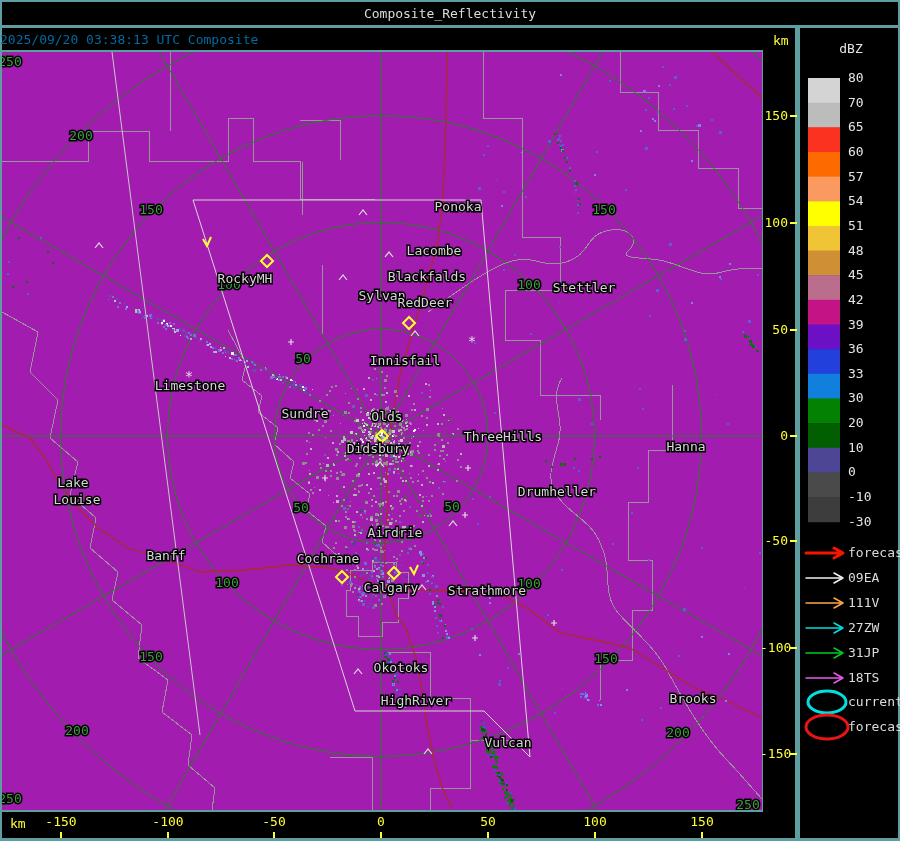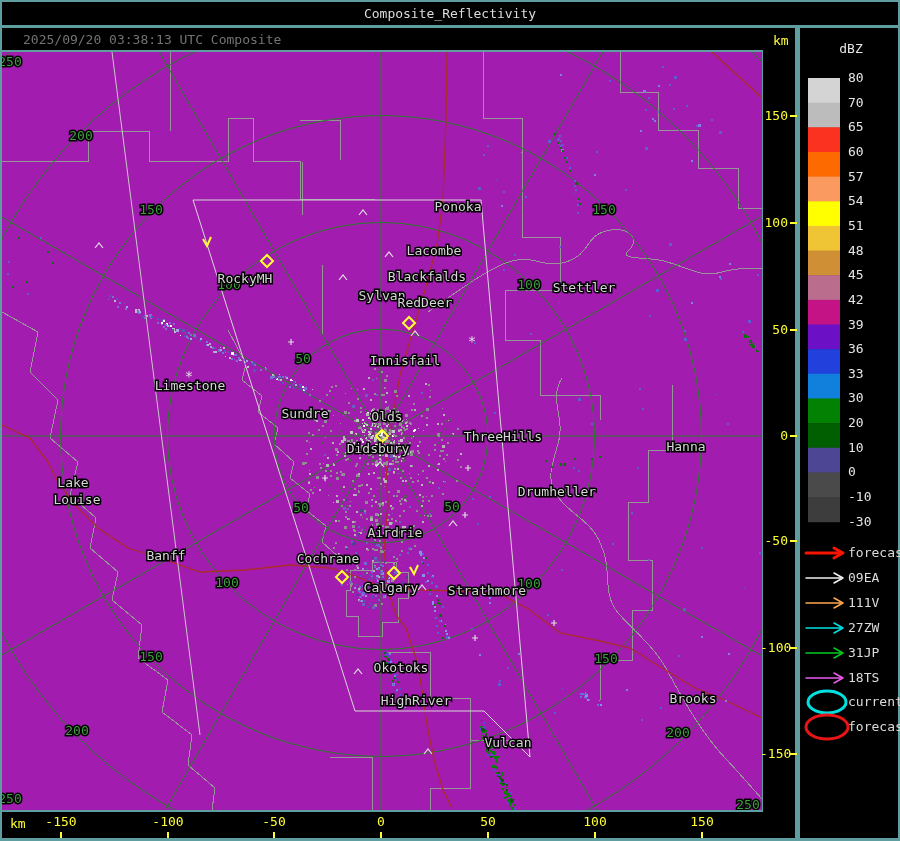--- a/index.html
+++ b/index.html
@@ -1,21 +1,21 @@
 <!DOCTYPE html>
 <html><head>
 <meta charset="utf-8">
 <style>
   html,body{margin:0;padding:0;background:#000;}
   #app{position:relative;width:900px;height:841px;background:#000;overflow:hidden;
        font-family:"DejaVu Sans Mono","Liberation Mono",monospace;}
   .teal{position:absolute;background:#5f9ea0;}
   #title-bar{position:absolute;left:0;top:2px;width:900px;height:23px;color:#dcdcdc;
              font-size:13px;line-height:23px;text-align:center;letter-spacing:0px;}
-  #timestamp{position:absolute;left:23px;top:32px;color:#737373;font-size:13px;}
+  #timestamp{position:absolute;left:0;top:32px;color:#0369a1;font-size:13px;}
   #km-top{position:absolute;left:773px;top:33px;color:#ffff33;font-size:13px;}
   #map-wrap{position:absolute;left:2px;top:52px;width:760px;height:758px;background:#a21caf;}
   #map-svg{position:absolute;left:0;top:0;}
   #right-axis{position:absolute;left:760px;top:52px;width:40px;height:758px;}
   .rt-label{position:absolute;width:28px;text-align:right;color:#ffff33;font-size:13px;}
   .rt-tick{position:absolute;left:30px;width:7px;height:2px;background:#ffff33;}
   #bottom-axis{position:absolute;left:0;top:812px;width:795px;height:26px;}
   #km-bottom{position:absolute;left:10px;top:4px;color:#ffff33;font-size:13px;}
   .bt-label{position:absolute;top:2px;transform:translateX(-50%);color:#ffff33;font-size:13px;}
   .bt-tick{position:absolute;top:20px;width:2px;height:6px;background:#ffff33;transform:translateX(-50%);}

